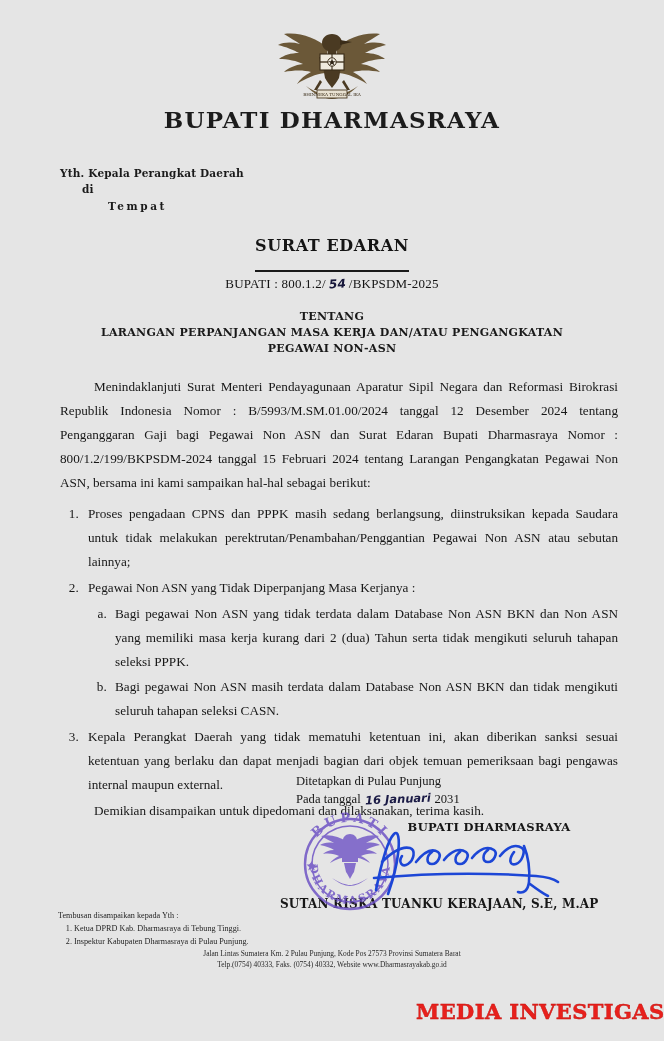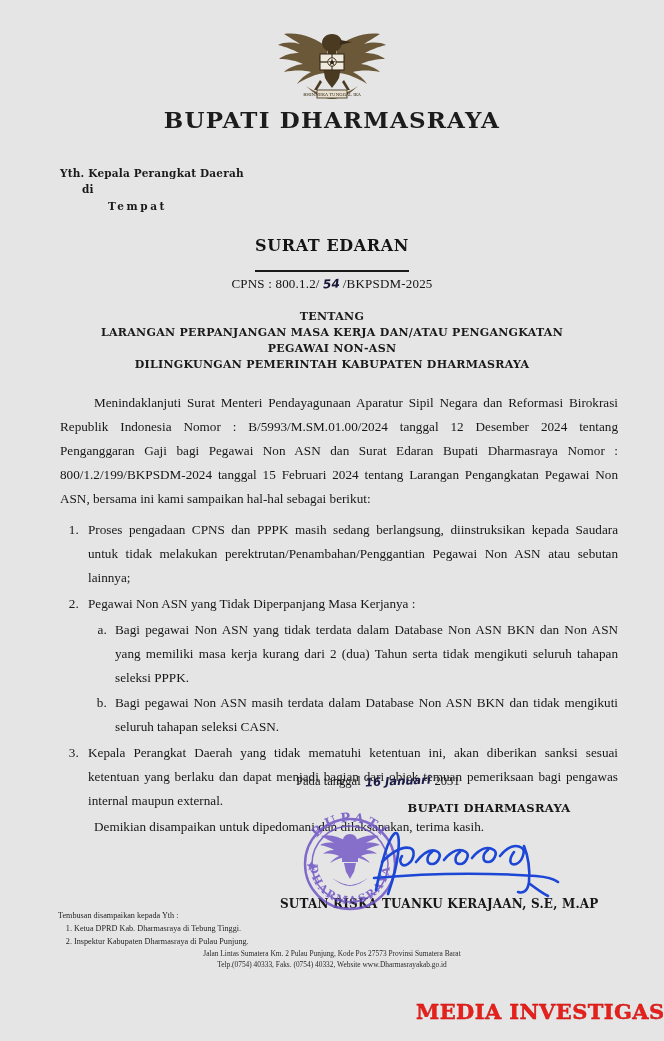--- a/index.html
+++ b/index.html
@@ -270,29 +270,28 @@
 
   <div class="addressee">
     <div>Yth. Kepala Perangkat Daerah</div>
     <div class="addr-di">di</div>
     <div class="addr-tempat">Tempat</div>
   </div>
 
   <div class="title-block">
     <div><span class="surat-edaran">SURAT EDARAN</span></div>
     <div class="nomor">
-      <span>CPNS : 800.1.2/</span><span class="hand-num">54</span><span>/BKPSDM-2025</span>
+      <span>BUPATI : 800.1.2/</span><span class="hand-num">54</span><span>/BKPSDM-2025</span>
     </div>
   </div>
 
   <div class="tentang-block">
     <div>TENTANG</div>
     <div>LARANGAN PERPANJANGAN MASA KERJA DAN/ATAU PENGANGKATAN</div>
     <div>PEGAWAI NON-ASN</div>
-    <div>DILINGKUNGAN PEMERINTAH KABUPATEN DHARMASRAYA</div>
   </div>
 
   <div class="body-wrap">
     <p class="para">Menindaklanjuti Surat Menteri Pendayagunaan Aparatur Sipil Negara dan Reformasi Birokrasi Republik Indonesia Nomor : B/5993/M.SM.01.00/2024 tanggal 12 Desember 2024 tentang Penganggaran Gaji bagi Pegawai Non ASN dan Surat Edaran Bupati Dharmasraya Nomor : 800/1.2/199/BKPSDM-2024 tanggal 15 Februari 2024 tentang Larangan Pengangkatan Pegawai Non ASN, bersama ini kami sampaikan hal-hal sebagai berikut:</p>
 
     <ol class="main-list">
       <li>Proses pengadaan CPNS dan PPPK masih sedang berlangsung, diinstruksikan kepada Saudara untuk tidak melakukan perektrutan/Penambahan/Penggantian Pegawai Non ASN atau sebutan lainnya;</li>
       <li>
         <span>Pegawai Non ASN yang Tidak Diperpanjang Masa Kerjanya :</span>
         <ol class="sub-list">
@@ -300,20 +299,21 @@
           <li>Bagi pegawai Non ASN masih terdata dalam Database Non ASN BKN dan tidak mengikuti seluruh tahapan seleksi CASN.</li>
         </ol>
       </li>
       <li>Kepala Perangkat Daerah yang tidak mematuhi ketentuan ini, akan diberikan sanksi sesuai ketentuan yang berlaku dan dapat menjadi bagian dari objek temuan pemeriksaan bagi pengawas internal maupun external.</li>
     </ol>
 
     <p class="closing">Demikian disampaikan untuk dipedomani dan dilaksanakan, terima kasih.</p>
   </div>
 
   <div class="sign-area">
+    <div>Ditetapkan di Pulau Punjung</div>
     <div class="sign-line2">
       <span>Pada tanggal</span><span class="hand-date">16 Januari</span><span>2031</span>
     </div>
     <div class="jabatan">BUPATI DHARMASRAYA</div>
     <div class="nama">SUTAN RISKA TUANKU KERAJAAN, S.E, M.AP</div>
   </div>
 
   <svg class="stamp" viewBox="0 0 116 116">
     <defs>
       <path id="arcTop" d="M 16 58 A 42 42 0 0 1 100 58"></path>

